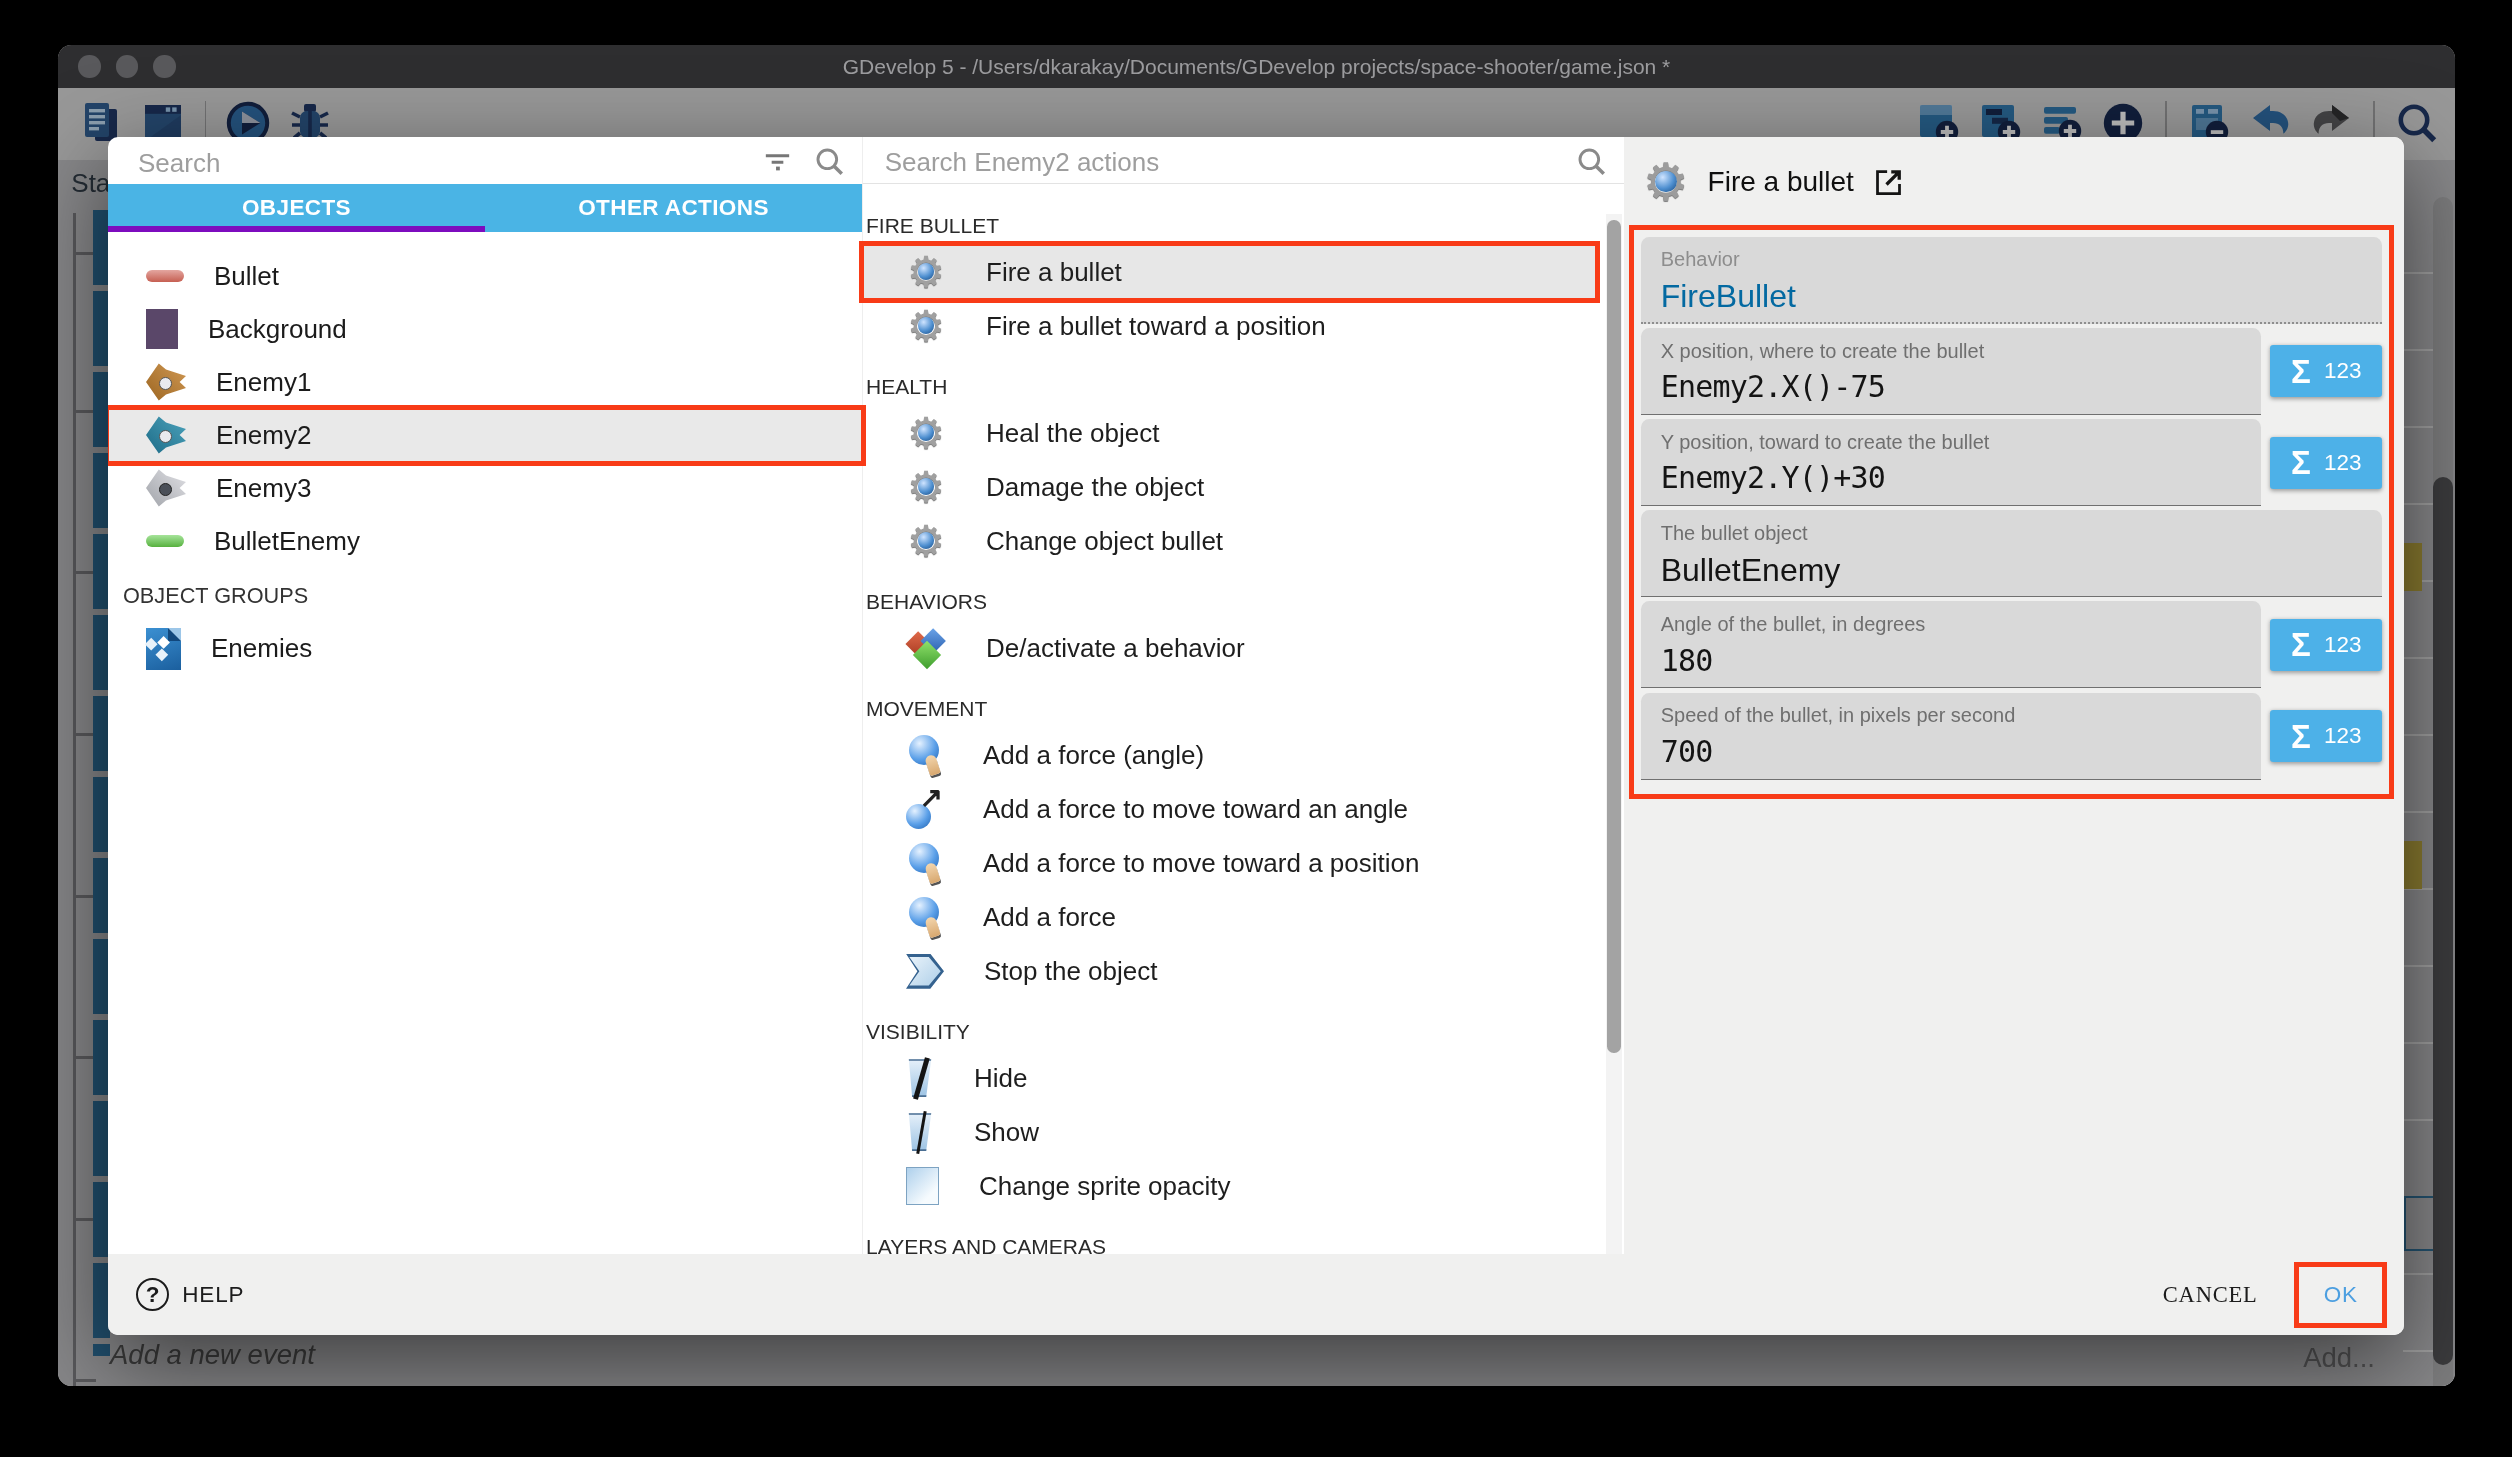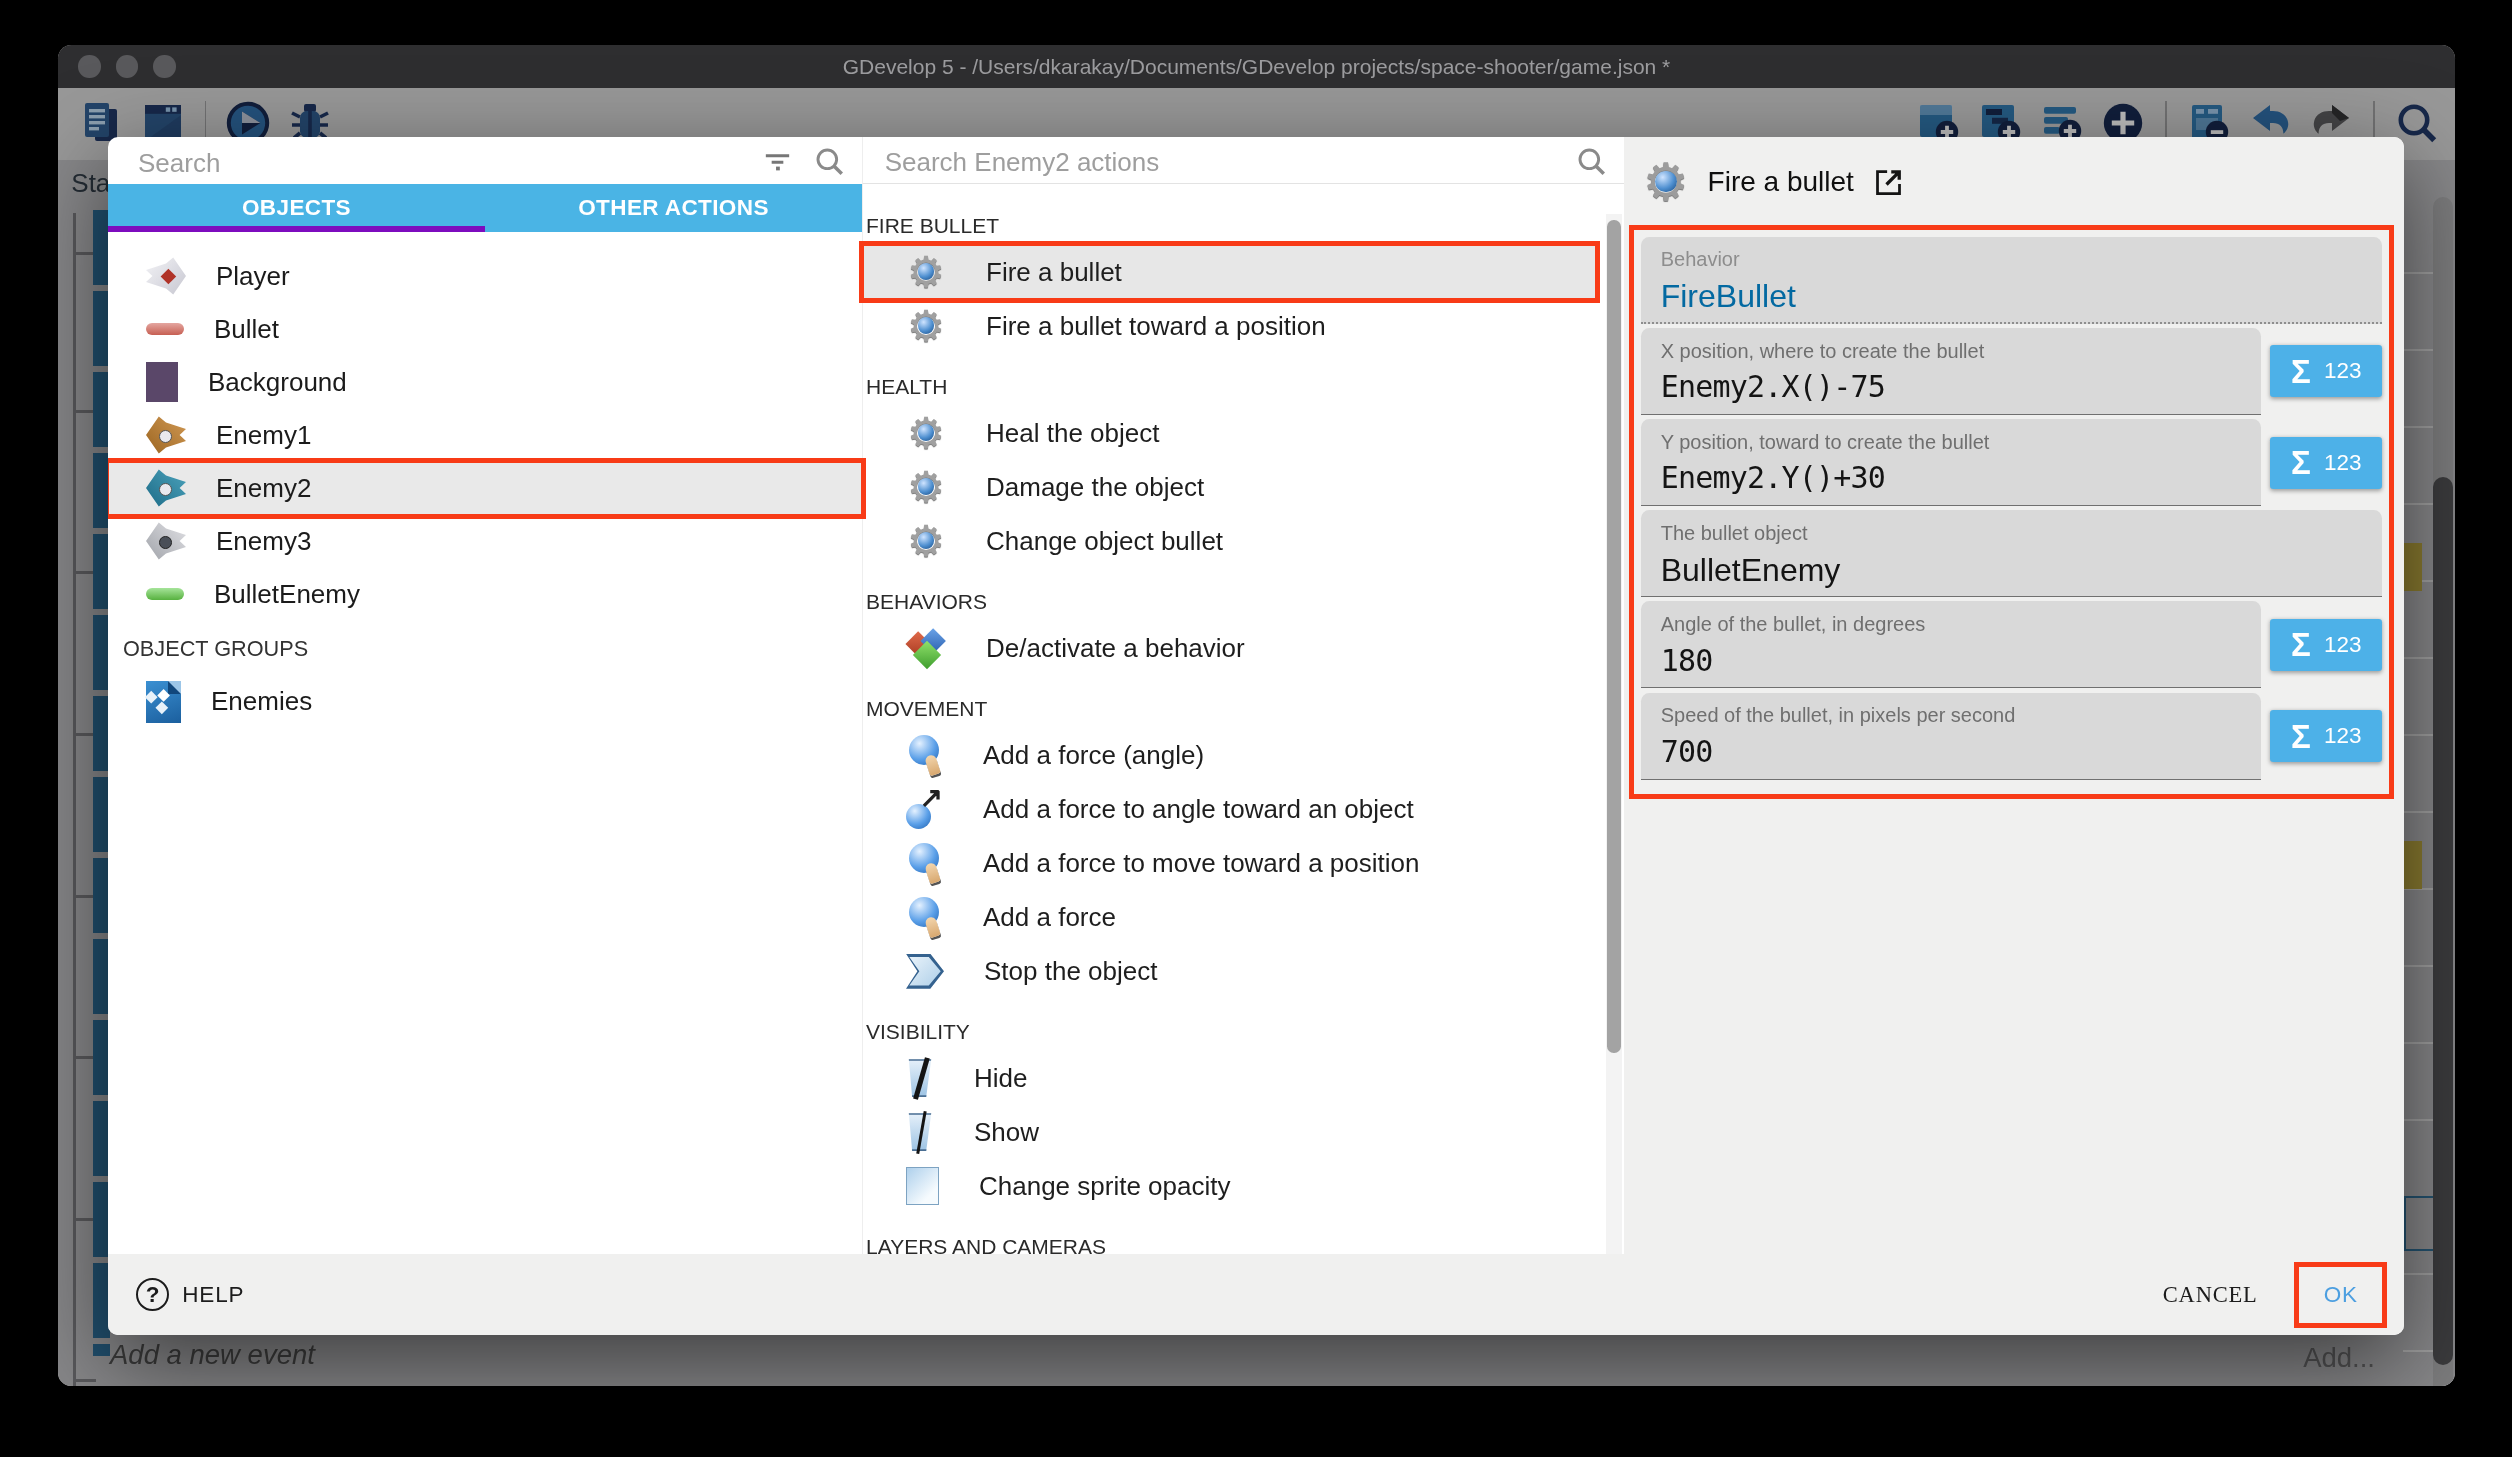--- a/index.html
+++ b/index.html
@@ -382,24 +382,20 @@
 
         <div id="tabs">
 
             <div class="tab active">OBJECTS</div>
 
             <div class="tab">OTHER ACTIONS</div>
           </div>
 
         <div id="objects-list">
 
-            <div class="obj-row">
-              <span class="obj-icon i i-player-ship"></span>
-              <span class="obj-label">Player</span>
-            </div>
 
             <div class="obj-row">
               <span class="obj-icon i i-bullet-red"></span>
               <span class="obj-label">Bullet</span>
             </div>
 
             <div class="obj-row">
               <span class="obj-icon i i-background-square"></span>
               <span class="obj-label">Background</span>
             </div>
@@ -503,21 +499,21 @@
               <span class="a-icon i i-force">
                 <span class="mid"></span>
               </span>
               <span class="a-label">Add a force (angle)</span>
             </div>
 
             <div class="action-row">
               <span class="a-icon i i-force-toward-object">
                 <span class="mid"></span>
               </span>
-              <span class="a-label">Add a force to angle toward an object</span>
+              <span class="a-label">Add a force to move toward an angle</span>
             </div>
 
             <div class="action-row">
               <span class="a-icon i i-force">
                 <span class="mid"></span>
               </span>
               <span class="a-label">Add a force to move toward a position</span>
             </div>
 
             <div class="action-row">

